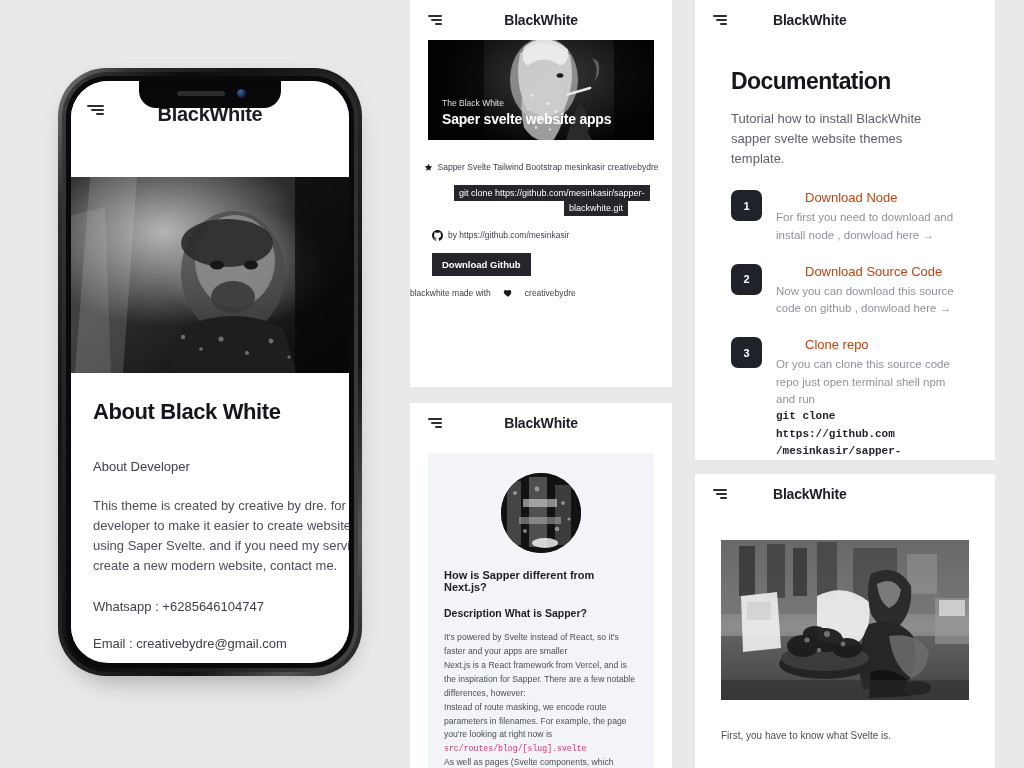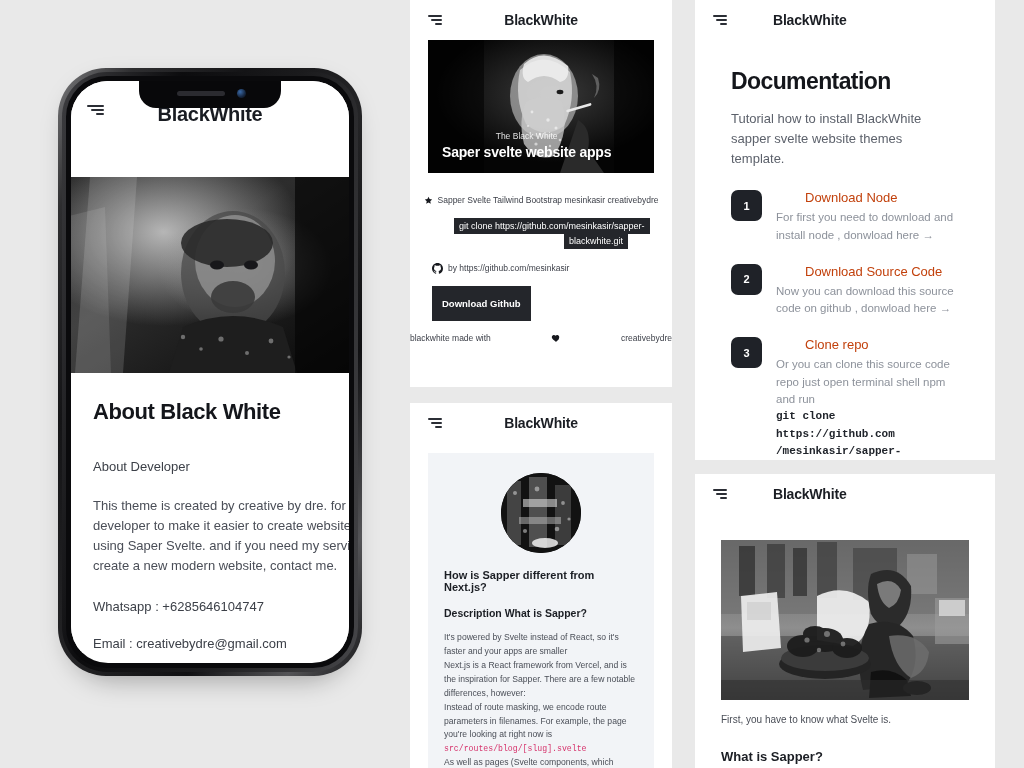--- a/index.html
+++ b/index.html
@@ -88,37 +88,37 @@
   .card { position: absolute; background:#fff; overflow: hidden; }
   .card-head { height: 40px; display:flex; align-items:center; position:relative; padding: 0 18px; }
   .card-brand {
     position:absolute; left:0; right:0; text-align:center;
     font-size: 14px; font-weight: 800; color:#1b1e24; letter-spacing:-.2px;
   }
   .card-brand.shift { text-align:left; padding-left:78px; }
 
   
   #card-home { left: 410px; top: 0; width: 262px; height: 387px; }
-  .hero-banner { margin: 0 18px; height: 133px; position:relative; overflow:hidden; background:#0b0b0b;text-align:center; }
+  .hero-banner { margin: 0 18px; height: 100px; position:relative; overflow:hidden; background:#0b0b0b; }
   .hero-cap { position:absolute; left:14px; bottom:13px; color:#fff; }
   .hero-kicker { font-size:8.5px; opacity:.86; margin-bottom:3px; }
   .hero-title { font-size:14px; font-weight:800; letter-spacing:-.2px; }
   .tagline { margin-top:22px; text-align:center; font-size:8.5px; color:#3d4049; display:flex; align-items:center; justify-content:center; gap:5px; }
   .code-chip {
     margin: 14px 22px 0 22px; background:#24262b; color:#fff;
     font-size:9px; line-height:1.45; padding:3px 5px; display:inline;
     box-decoration-break: clone; -webkit-box-decoration-break: clone;
   }
   .code-chip-wrap { margin: 14px 22px 0 22px; font-size:9px; line-height:1.65;text-align:right; }
   .by-line { margin-top:14px; display:flex; align-items:center; justify-content:flex-start; gap:5px; padding-left:22px; font-size:8.5px; color:#3d4049; }
   .dl-btn {
     margin: 12px 0 0 22px; display:inline-block; background:#24262b; color:#fff;
-    font-size:9.5px; font-weight:700; padding:12px 10px; border:none; cursor:pointer;text-align:center;
-  }
-  .made-with { margin-top:12px; text-align:center; font-size:8.5px; color:#3d4049; display:flex; align-items:center; justify-content:space-between; gap:12px; }
+    font-size:9.5px; font-weight:700; padding:6px 10px; border:none; cursor:pointer;text-align:center;
+  }
+  .made-with { margin-top:12px; text-align:center; font-size:8.5px; color:#3d4049; display:flex; align-items:center; justify-content:flex-start; gap:12px; }
 
   
   #card-sapper { left: 410px; top: 403px; width: 262px; height: 365px; }
   .panel { margin: 10px 18px 0 18px; background:#f2f4f7; padding: 16px 16px 16px 16px; }
   .avatar-circle {
     width: 80px; height: 80px; border-radius:50%; margin: 4px auto 0 auto;
     overflow:hidden; background:#111;
   }
   .q-title { margin-top:16px; font-size:11px; font-weight:800; color:#1b1e24; }
   .q-sub { margin-top:14px; font-size:10.5px; font-weight:800; color:#1b1e24; }
@@ -135,21 +135,21 @@
     flex:0 0 auto; width:31px; height:31px; border-radius:7px; background:#1f2228;
     color:#fff; font-size:11px; font-weight:700; display:flex; align-items:center; justify-content:center;
   }
   .step-title { font-size:13px; color:#c2410c; margin-bottom:4px;margin-left:29px; }
   .step-desc { font-size:11.5px; line-height:1.5; color:#8d929b; }
   .step-code { font-family:"Liberation Mono", monospace; font-size:11px; line-height:1.6; color:#20242b; font-weight:700; }
 
   
   #card-svelte { left: 695px; top: 474px; width: 300px; height: 294px; }
   .sv-photo { margin: 26px 26px 0 26px; height: 160px; overflow:hidden; background:#111; }
-  .sv-cap { margin: 14px 26px 0 26px; font-size:10px; color:#4a4e57; }
+  .sv-cap { margin: 30px 26px 0 26px; font-size:10px; color:#4a4e57; }
   .sv-q { margin: 24px 26px 0 26px; font-size:13px; font-weight:700; color:#1b1e24; }
 
   .ph-hero svg, .hero-banner svg, .avatar-circle svg, .sv-photo svg { display:block; width:100%; height:100%; }
 </style>
 </head>
 <body>
 
 <div class="stage">
 
   <div class="phone-wrap">

